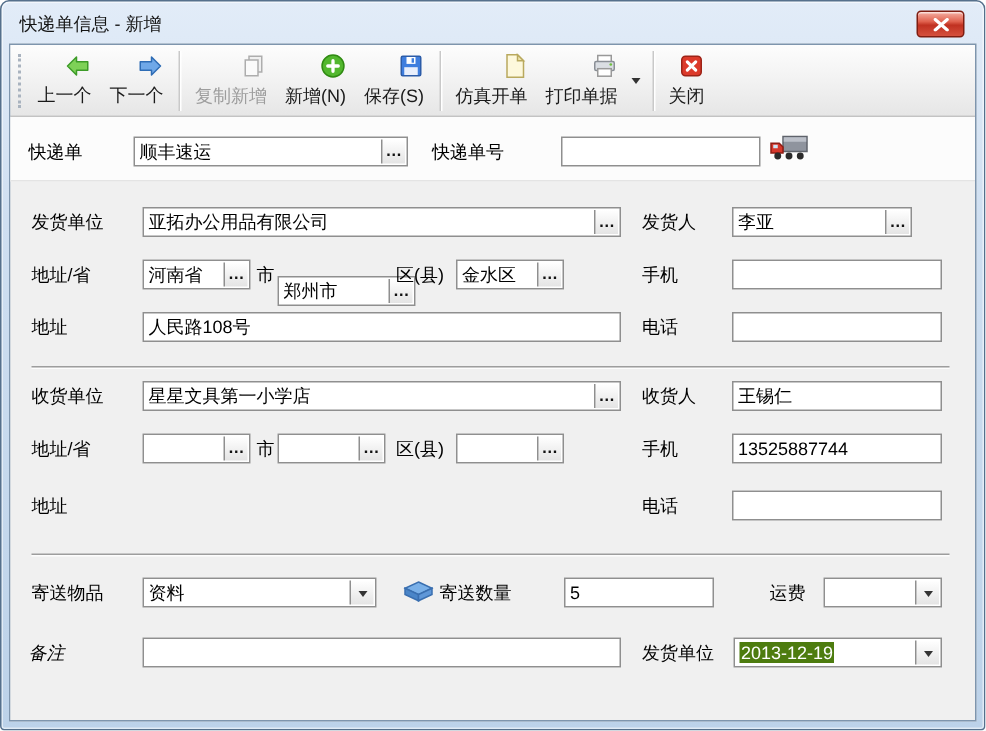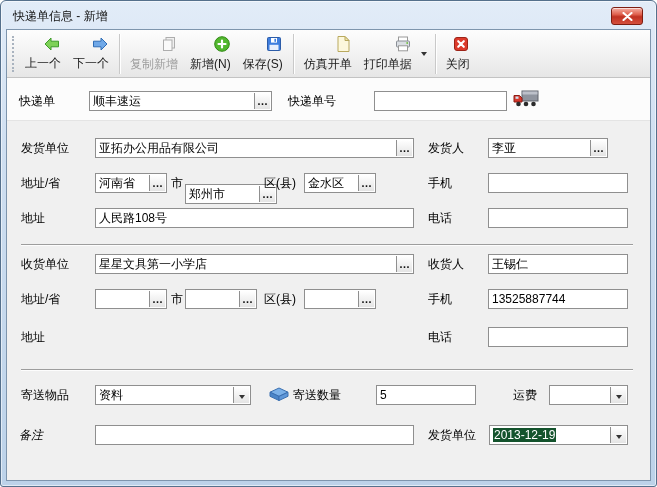--- a/index.html
+++ b/index.html
@@ -33,21 +33,21 @@
   .f-label.b{font-weight:normal;}
   .field{position:absolute;height:20px;border:1px solid #8f8f8f;background:#fff;}
   input.plain{position:absolute;height:20px;border:1px solid #8f8f8f;background:#fff;padding:0 3px;
     font:12px "Liberation Sans","DejaVu Sans",sans-serif;color:#000;outline:none;}
   .btnedit input{position:absolute;left:0;top:0;bottom:0;right:17px;width:calc(100% - 17px);border:0;padding:0 3px;
     font:12px "Liberation Sans","DejaVu Sans",sans-serif;color:#000;outline:none;background:transparent;}
   .mini{position:absolute;top:1px;right:1px;bottom:1px;width:16px;padding:0;border:0;border-left:1px solid #8f8f8f;
     background:linear-gradient(180deg,#ffffff,#e4e4e4);font:bold 11px "Liberation Sans","DejaVu Sans",sans-serif;
     line-height:14px;text-align:center;cursor:pointer;color:#111;}
   .cval{position:absolute;left:0;top:0;bottom:0;right:17px;padding:2px 3px;font-size:12px;line-height:14px;color:#000;overflow:hidden;white-space:nowrap;}
-  .sel{background:#14532d;color:#fff;padding:0 1px;}
+  .sel{background:#4d7c0f;color:#fff;padding:0 1px;}
   .hsep{position:absolute;height:1px;background:#9d9d9d;box-shadow:0 1px 0 #fdfdfd;}
   .icon-abs{position:absolute;cursor:pointer;}
 </style>
 </head>
 <body>
 
 <div class="stage">
   <div class="window">
 
     <div class="titlebar">

